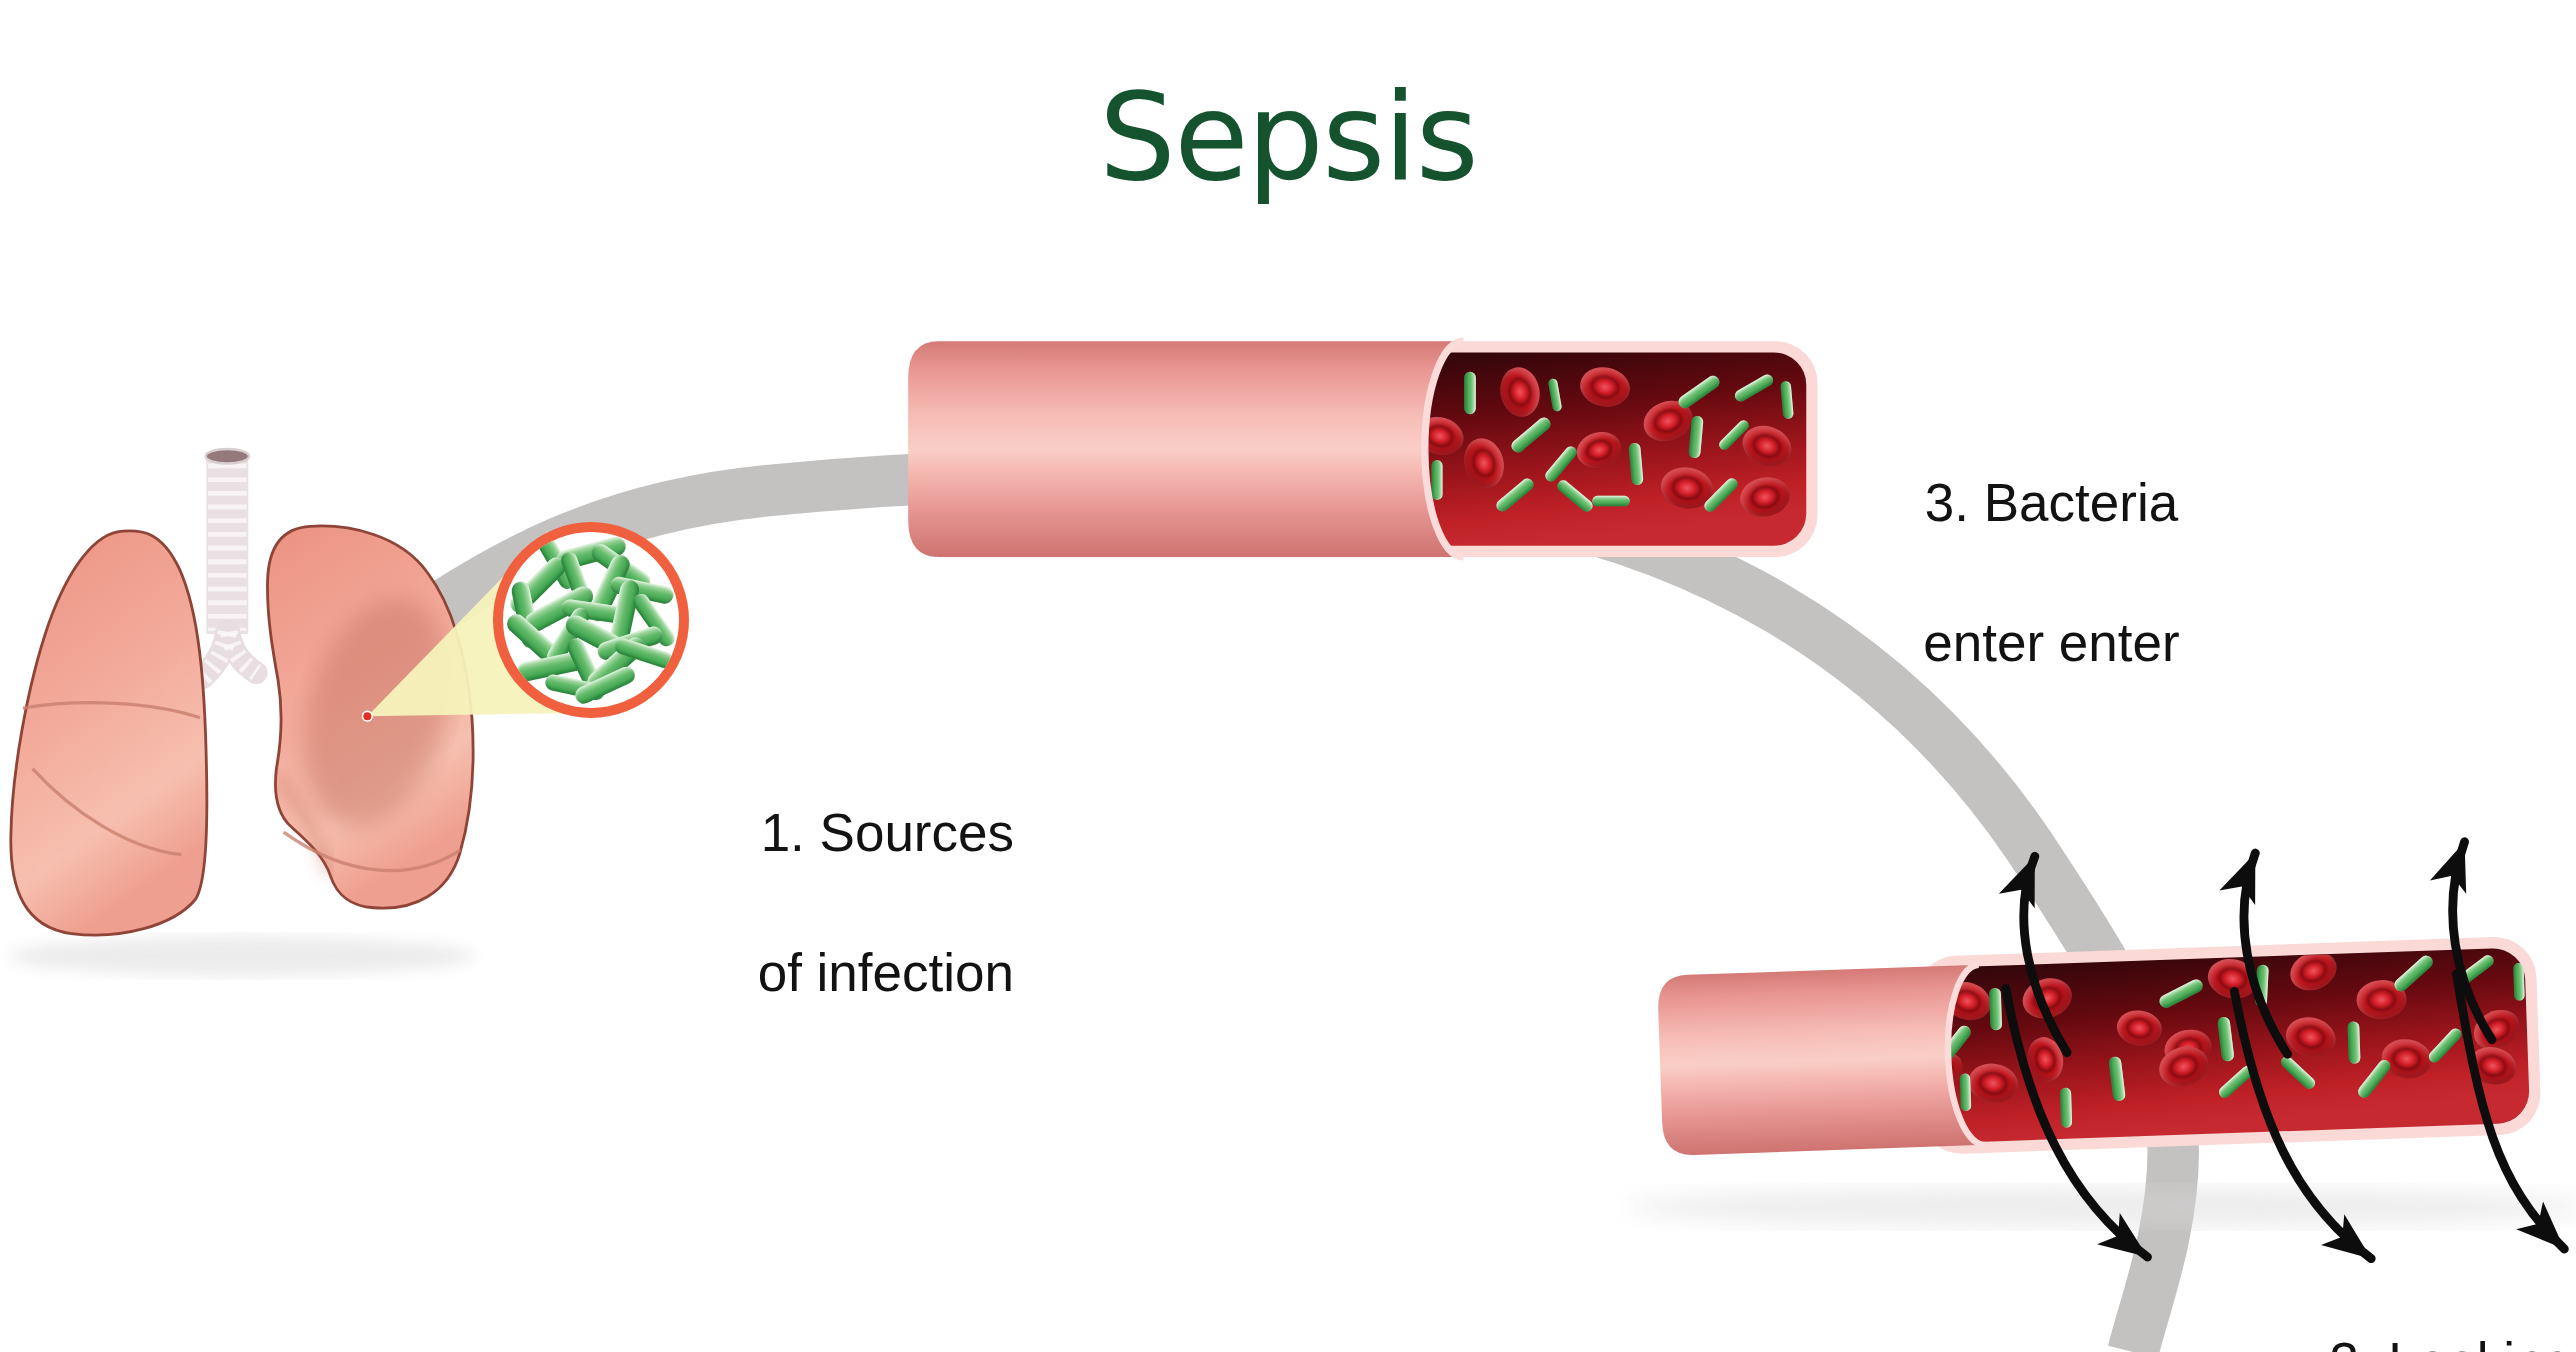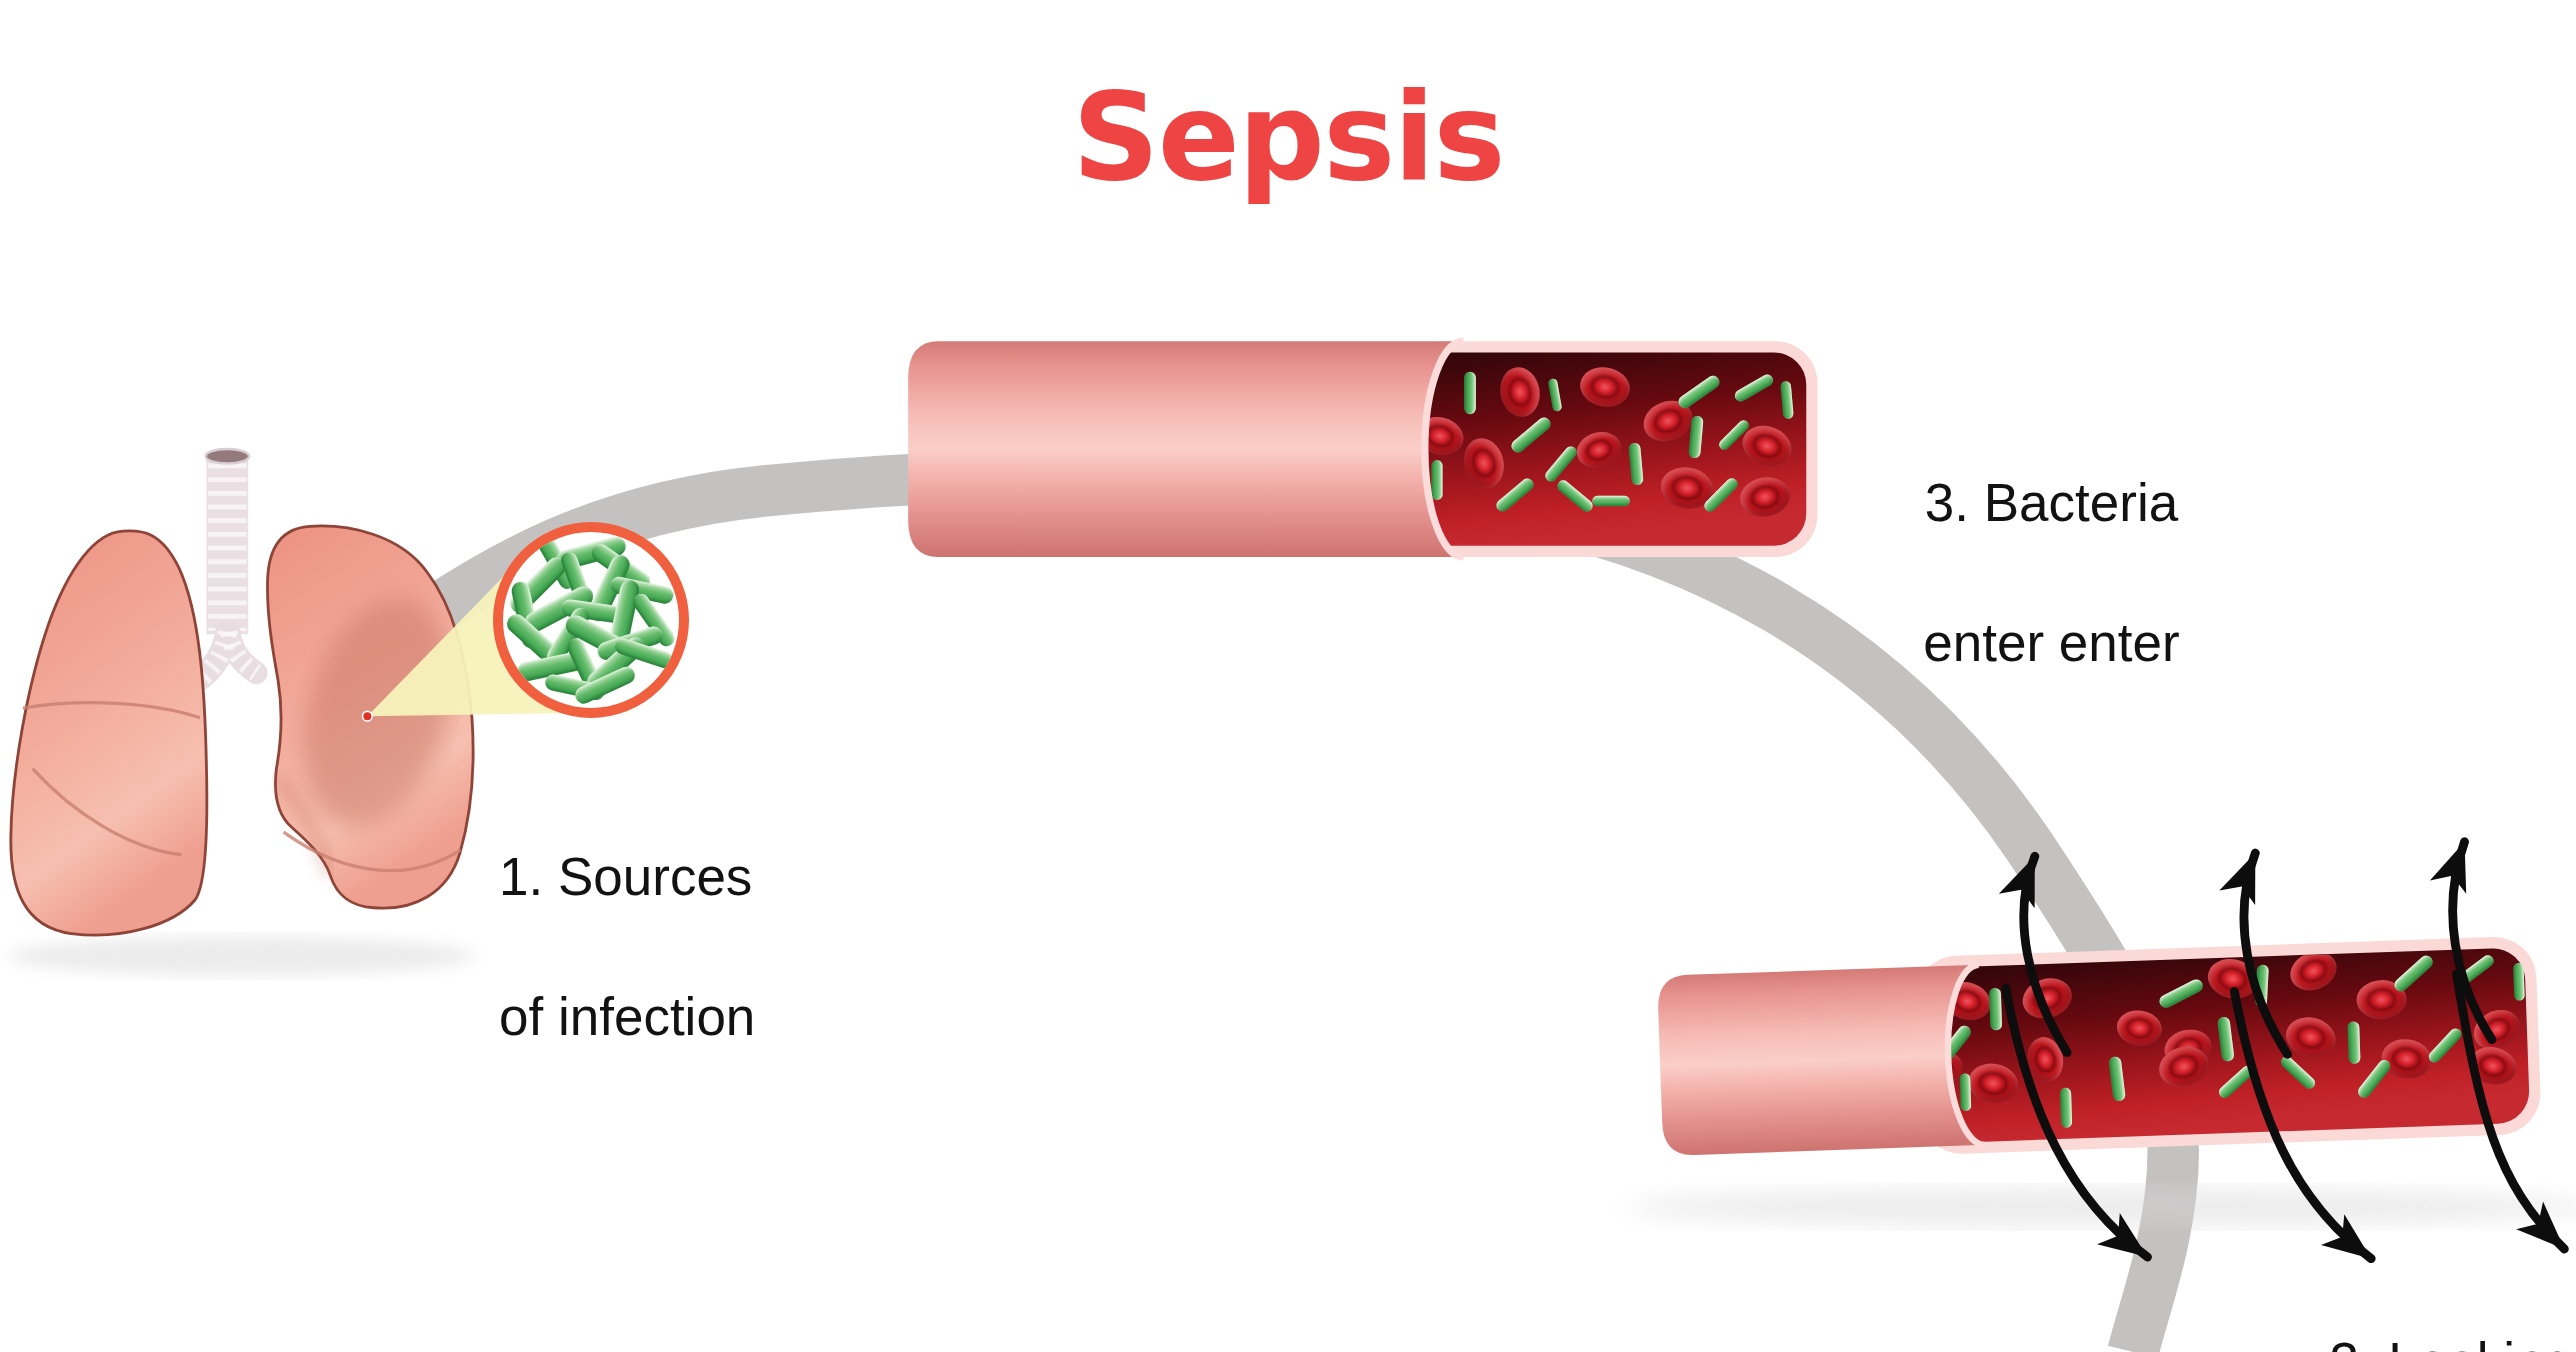--- a/index.html
+++ b/index.html
@@ -2,25 +2,25 @@
 <html style="font-size:13px"><head>
 <meta charset="utf-8">
 <style>
   html,body{margin:0;padding:0;background:#fff}
   .stage{position:relative;width:2576px;height:1352px;overflow:hidden;background:#fff;
          font-family:"Liberation Sans",sans-serif;color:#111}
   .stage svg{position:absolute;left:0;top:0}
   .layer{position:absolute;left:0;top:0;width:2576px;height:1352px;pointer-events:none}
 
   .page-title{position:absolute;left:0;top:-14.5px;width:2576px;text-align:center;
-    font-family:"DejaVu Sans","Liberation Sans",sans-serif;font-weight:700;
-    font-size:121px;letter-spacing:-1.6px;color:#ef4444}
+    font-family:"DejaVu Sans","Liberation Sans",sans-serif;font-weight:400;
+    font-size:121px;letter-spacing:-1.6px;color:#14532d}
 
   .step-label{position:absolute;font-size:53px;line-height:1.32;color:#121212;white-space:pre-line}
-  .label-1{left:499px;top:772px;width:515px;text-align:left}
+  .label-1{left:499px;top:728px;width:515px;text-align:right}
   .label-2{left:1810px;top:398px;width:483px;text-align:center}
   .label-3{left:2093px;top:1246px;width:481px;text-align:right;line-height:1.46}
 
   
   .magnifier{position:absolute;left:493px;top:522px;width:196px;height:196px;border-radius:50%;
     background:#fff;border:10.5px solid #F0603F;box-sizing:border-box;overflow:hidden}
 
   
   .cells{position:absolute;overflow:hidden}
   #v2cells{left:1414px;top:353px;width:393px;height:193px;border-radius:0 32px 32px 0}

